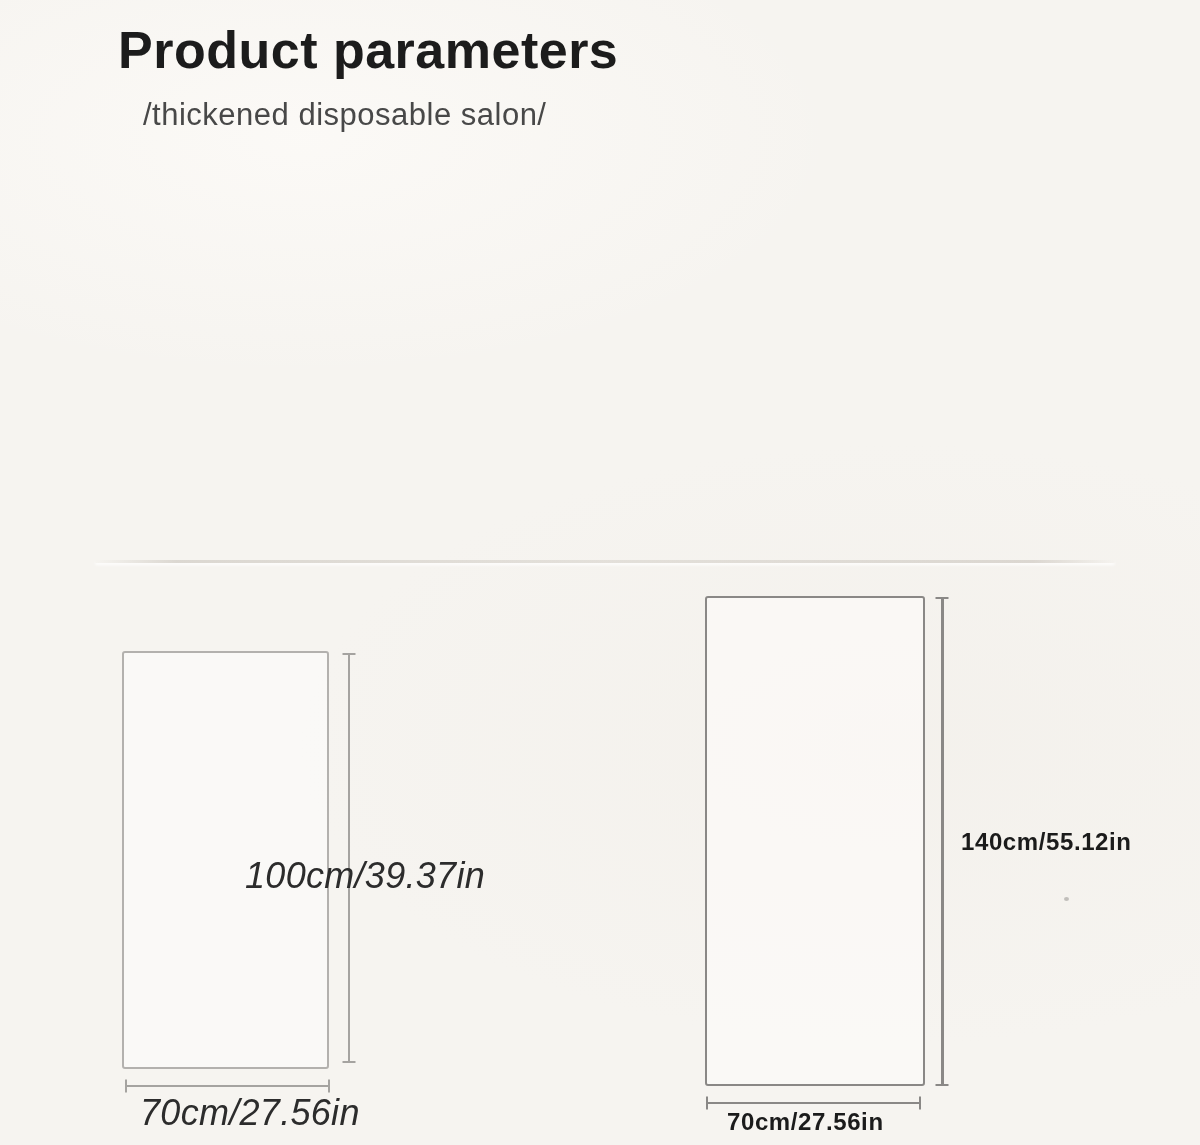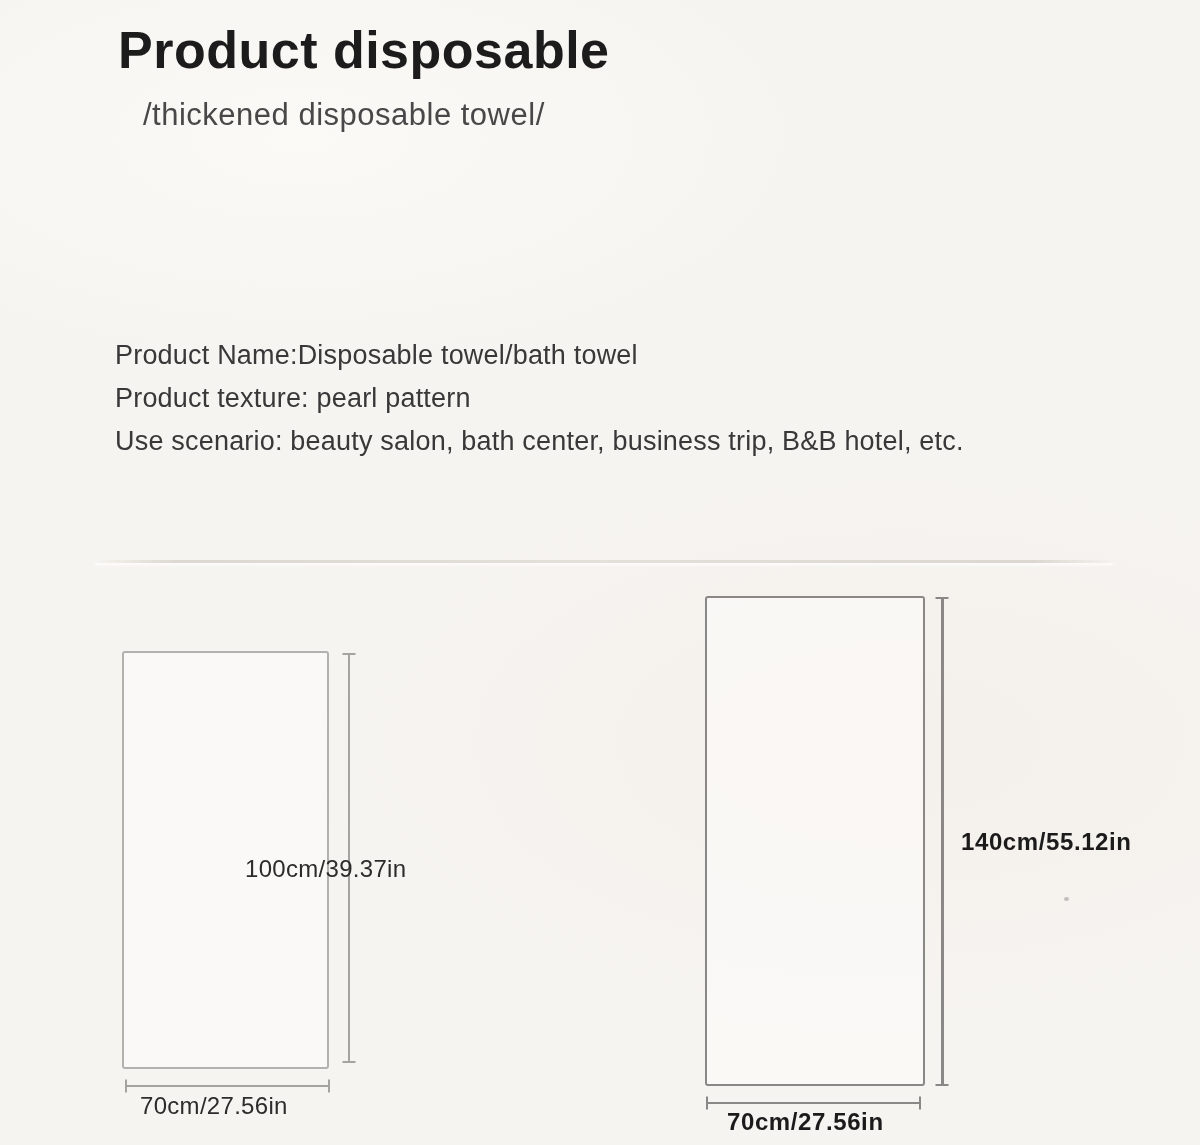--- a/index.html
+++ b/index.html
@@ -135,24 +135,25 @@
   .hline-small { left: 125px; top: 1085px; width: 205px; background: #a5a3a0; }
   .vline-large { left: 941px; top: 597px; height: 489px; background: #8a8886; width: 2.5px; }
   .hline-large { left: 706px; top: 1102px; width: 215px; background: #8a8886; }
 
   
   .dim-label {
     position: absolute;
     white-space: nowrap;
   }
   .label-small {
-    font-size: 24px;
+    font-size: 36px;
     font-weight: 400;
     letter-spacing: 0.3px;
     color: #2c2c2c;
+    font-style: italic;
   }
   .label-large {
     font-size: 24px;
     font-weight: 700;
     letter-spacing: 0.6px;
     color: #1b1b1b;
   }
   .small-height { left: 245px; top: 855px; }
   .small-width  { left: 140px; top: 1092px; }
   .large-height { left: 961px; top: 828px; }
@@ -166,29 +167,24 @@
     height: 4px;
     border-radius: 50%;
     background: rgba(150,147,143,0.55);
   }
 </style>
 </head>
 <body>
 
 <div class="canvas">
 
-  <h1 class="title">Product disposable</h1>
-
-  <div class="subtitle">/thickened disposable towel/</div>
-
-  <section class="details">
-    <p>Product Name:Disposable towel/bath towel</p>
-    <p>Product texture: pearl pattern</p>
-    <p>Use scenario: beauty salon, bath center, business trip, B&amp;B hotel, etc.</p>
-  </section>
+  <h1 class="title">Product parameters</h1>
+
+  <div class="subtitle">/thickened disposable salon/</div>
+
 
   <div class="crease"></div>
 
   <figure>
     <div class="rect rect-small"></div>
     <div class="vline vline-small"></div>
     <div class="hline hline-small"></div>
     <div class="dim-label label-small small-height">100cm/39.37in</div>
     <div class="dim-label label-small small-width">70cm/27.56in</div>
   </figure>

